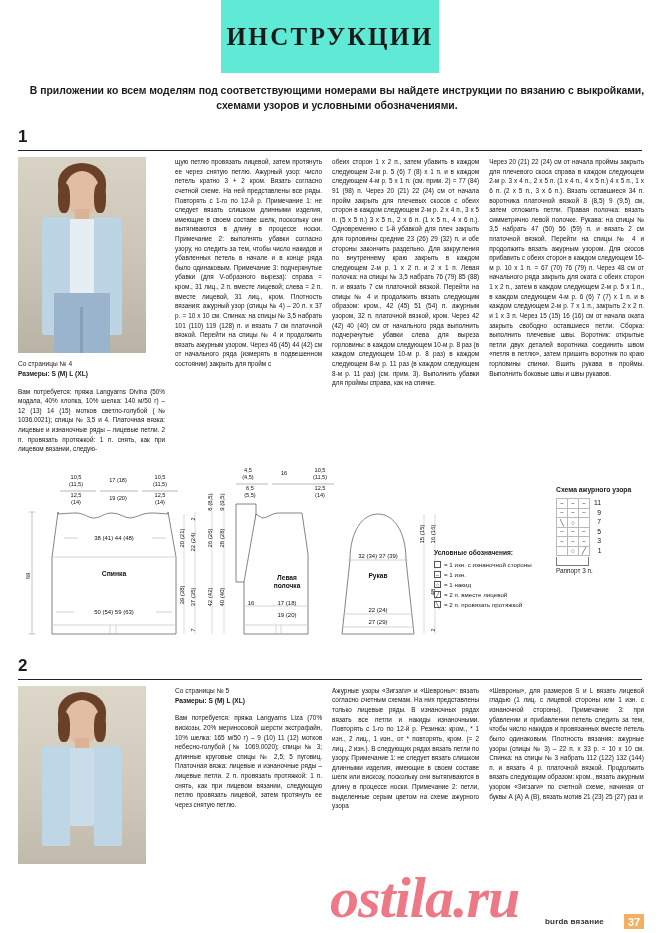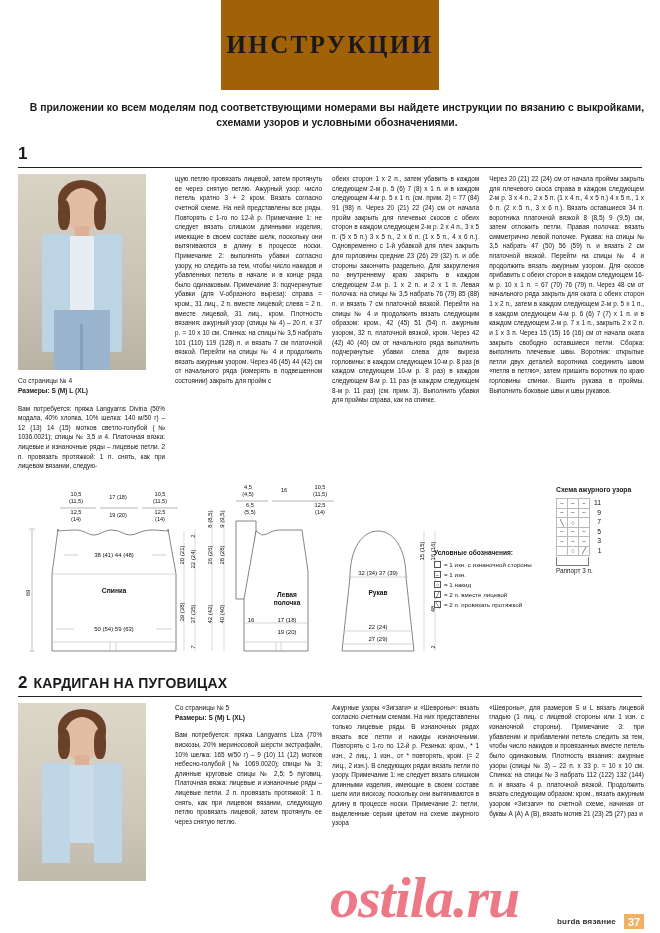--- a/index.html
+++ b/index.html
@@ -16,23 +16,23 @@
   }
 
   
   .masthead-wrap {
     width: 100%;
     display: flex;
     justify-content: center;
     padding-top: 0;
   }
   .masthead {
-    background: #a16207;
+    background: #5eead4;
     width: 218px;
-    height: 90px;
+    height: 73px;
     display: flex;
     align-items: center;
     justify-content: center;
   }
   .masthead-title {
     font-family: "Liberation Serif", serif;
     font-weight: bold;
     font-size: 25px;
     letter-spacing: 2.4px;
     color: #1a1a1a;
@@ -148,21 +148,21 @@
   }
   .rap { margin-top: 1px; }
   .rap-bar { width: 33px; height: 9px; border: .7px solid #777; border-top:none; margin-left: 0; }
   .rap-label { font-size: 6.4px; margin-top: 1px; }
 
   
   .footer {
     position: absolute;
     left: 0; right: 0; bottom: 4px;
     display: flex; justify-content: flex-end; align-items: center;
-    padding-right: 16px; gap: 8px;
+    padding-right: 16px; gap: 20px;
   }
   .foot-brand { font-size: 8px; font-weight: bold; color:#333; letter-spacing:.2px;}
   .foot-page {
     background: #f2b063; color:#fff; font-weight: bold; font-size: 11px;
     width: 20px; height: 15px; display:flex; align-items:center; justify-content:center;
   }
   .watermark {
     position: absolute;
     left: 330px; bottom: 2px;
     font-family: "Liberation Serif", serif;
@@ -399,21 +399,20 @@
       </tbody>
   </table>
   <div class="rap">
     <div class="rap-bar"></div>
     <div class="rap-label">Раппорт 3 п.</div>
   </div>
 </div>
 
 <div class="section-head" style="margin-top:16px;">
   <span class="section-num">2</span>
-  <span class="section-title">КАРДИГАН НА ПУГОВИЦАХ</span>
 </div>
 
 <div class="cols sec2-cols">
   <div class="col">
     <div class="photo p2">
       <div class="ph-sky"></div>
       <div class="ph-hair"></div>
       <div class="ph-head"></div>
       <div class="ph-hair2"></div>
       <div class="ph-hair3"></div>

